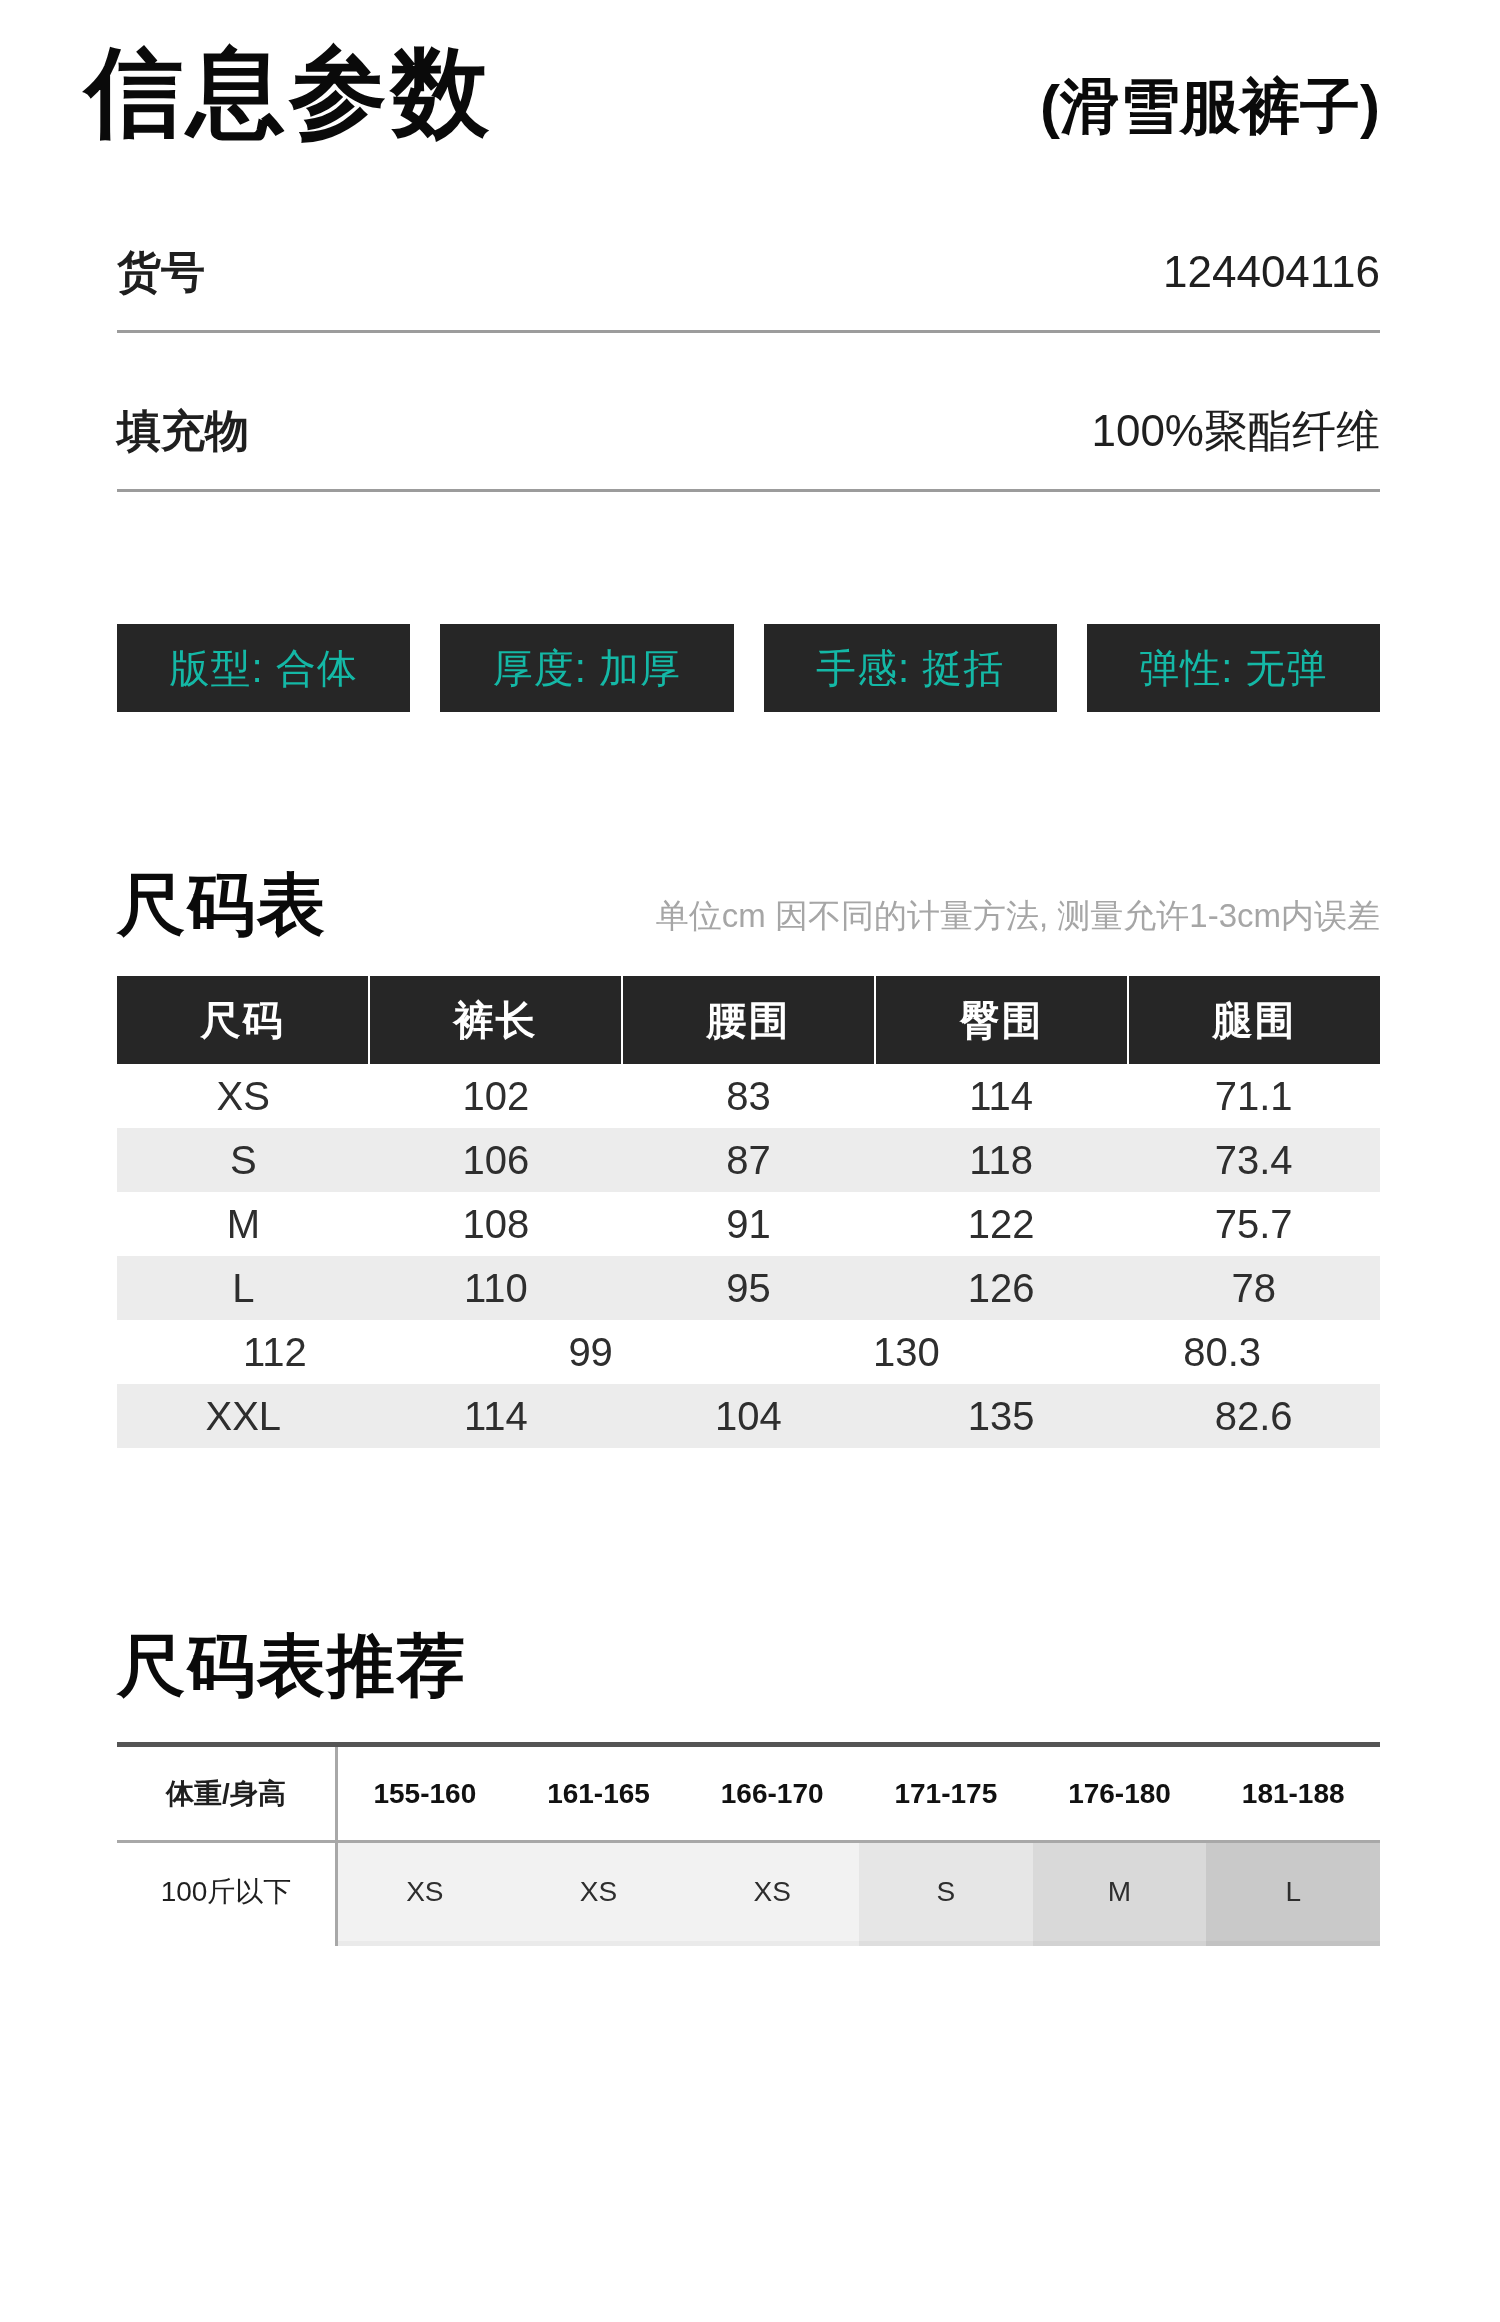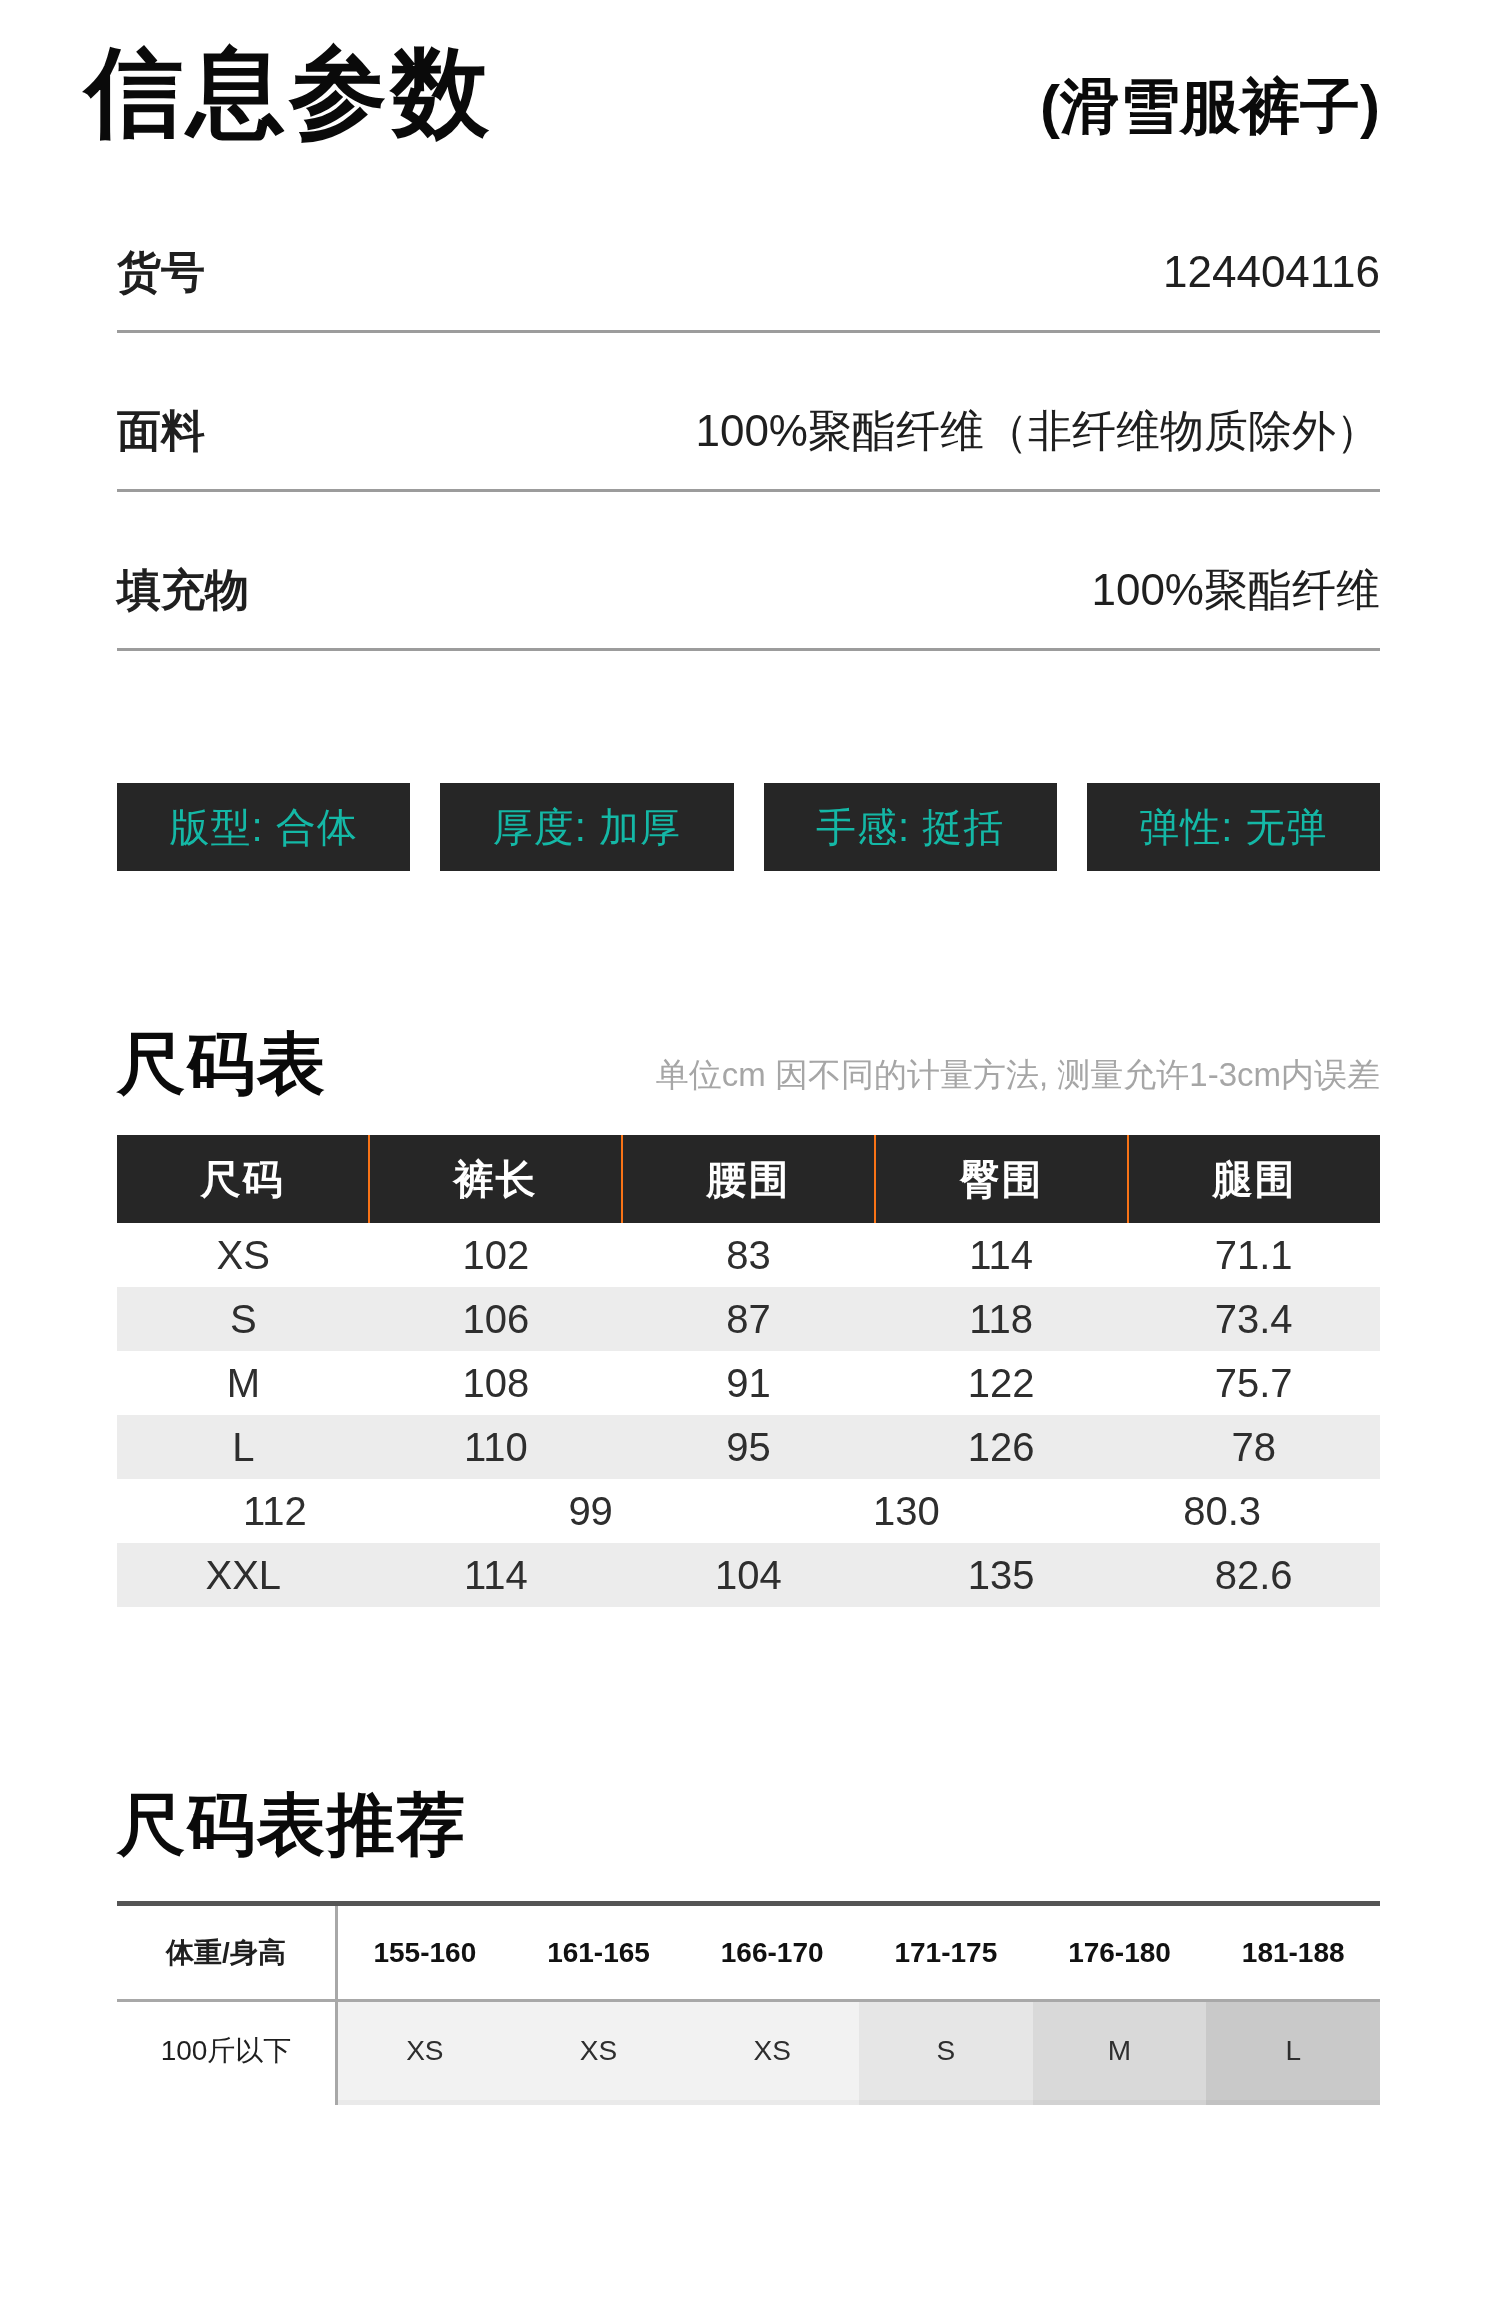--- a/index.html
+++ b/index.html
@@ -113,21 +113,21 @@
   .st-header .st-cell {
     flex: 1;
     display: flex;
     align-items: center;
     justify-content: center;
     color: #ffffff;
     font-size: 40px;
     font-weight: 600;
     letter-spacing: 2px;
   }
-  .st-header .st-cell + .st-cell { border-left: 2px solid #f97316; }
+  .st-header .st-cell + .st-cell { border-left: 2px solid #ffffff; }
   .st-row {
     display: flex;
     height: 64px;
     background: #ffffff;
   }
   .st-row.alt { background: #ececec; }
   .st-row .st-cell {
     flex: 1;
     display: flex;
     align-items: center;
@@ -180,24 +180,20 @@
     <h1 class="page-title">信息参数</h1>
     <div class="page-subtitle">(滑雪服裤子)</div>
   </div>
 
   <div class="info-list">
     <div class="info-row first">
       <span class="info-label">货号</span>
       <span class="info-value">124404116</span>
     </div>
     <div class="info-row">
-      <span class="info-label">面料</span>
-      <span class="info-value">100%聚酯纤维（非纤维物质除外）</span>
-    </div>
-    <div class="info-row">
       <span class="info-label">填充物</span>
       <span class="info-value">100%聚酯纤维</span>
     </div>
   </div>
 
   <div class="badges">
     <div class="badge">版型: 合体</div>
     <div class="badge">厚度: 加厚</div>
     <div class="badge">手感: 挺括</div>
     <div class="badge">弹性: 无弹</div>

